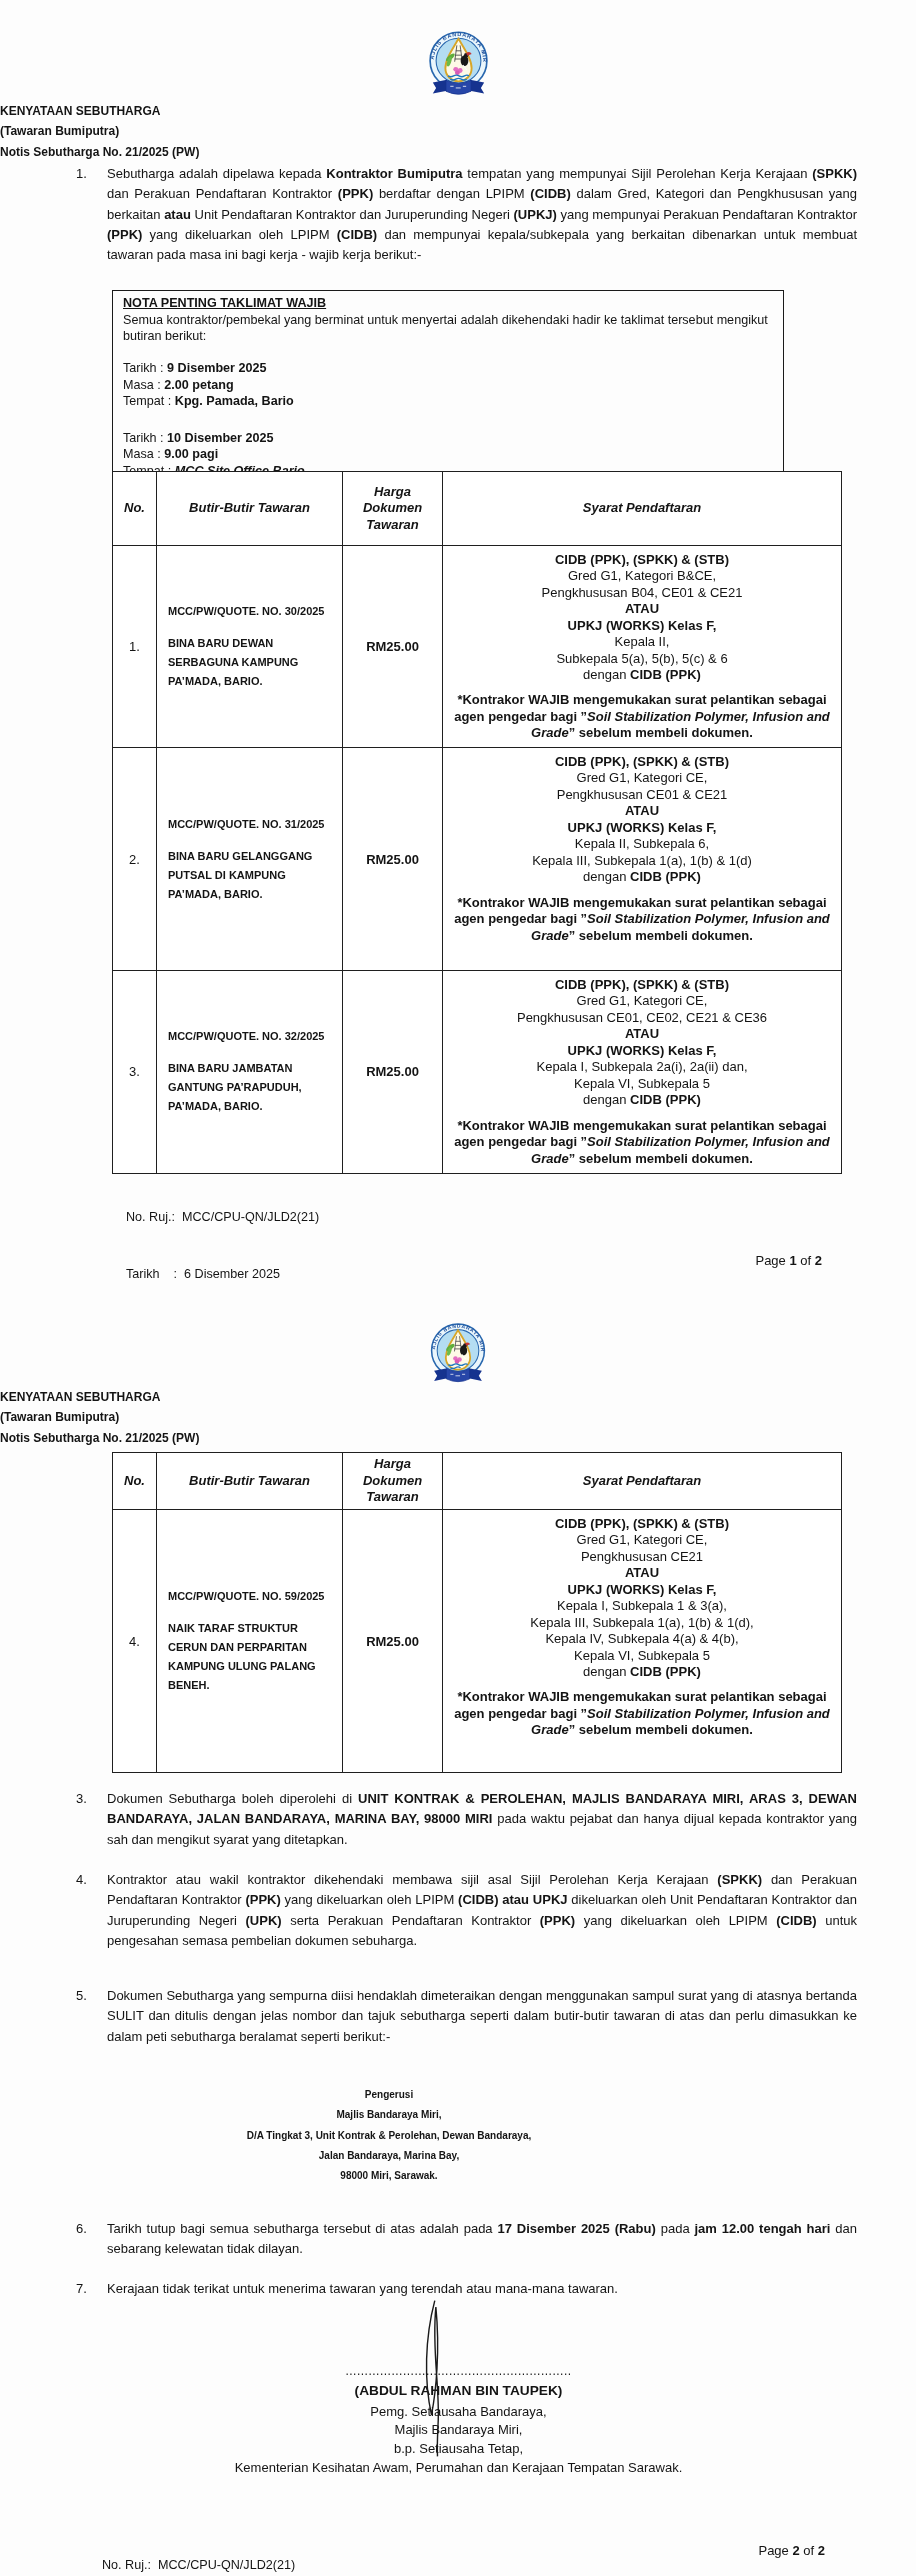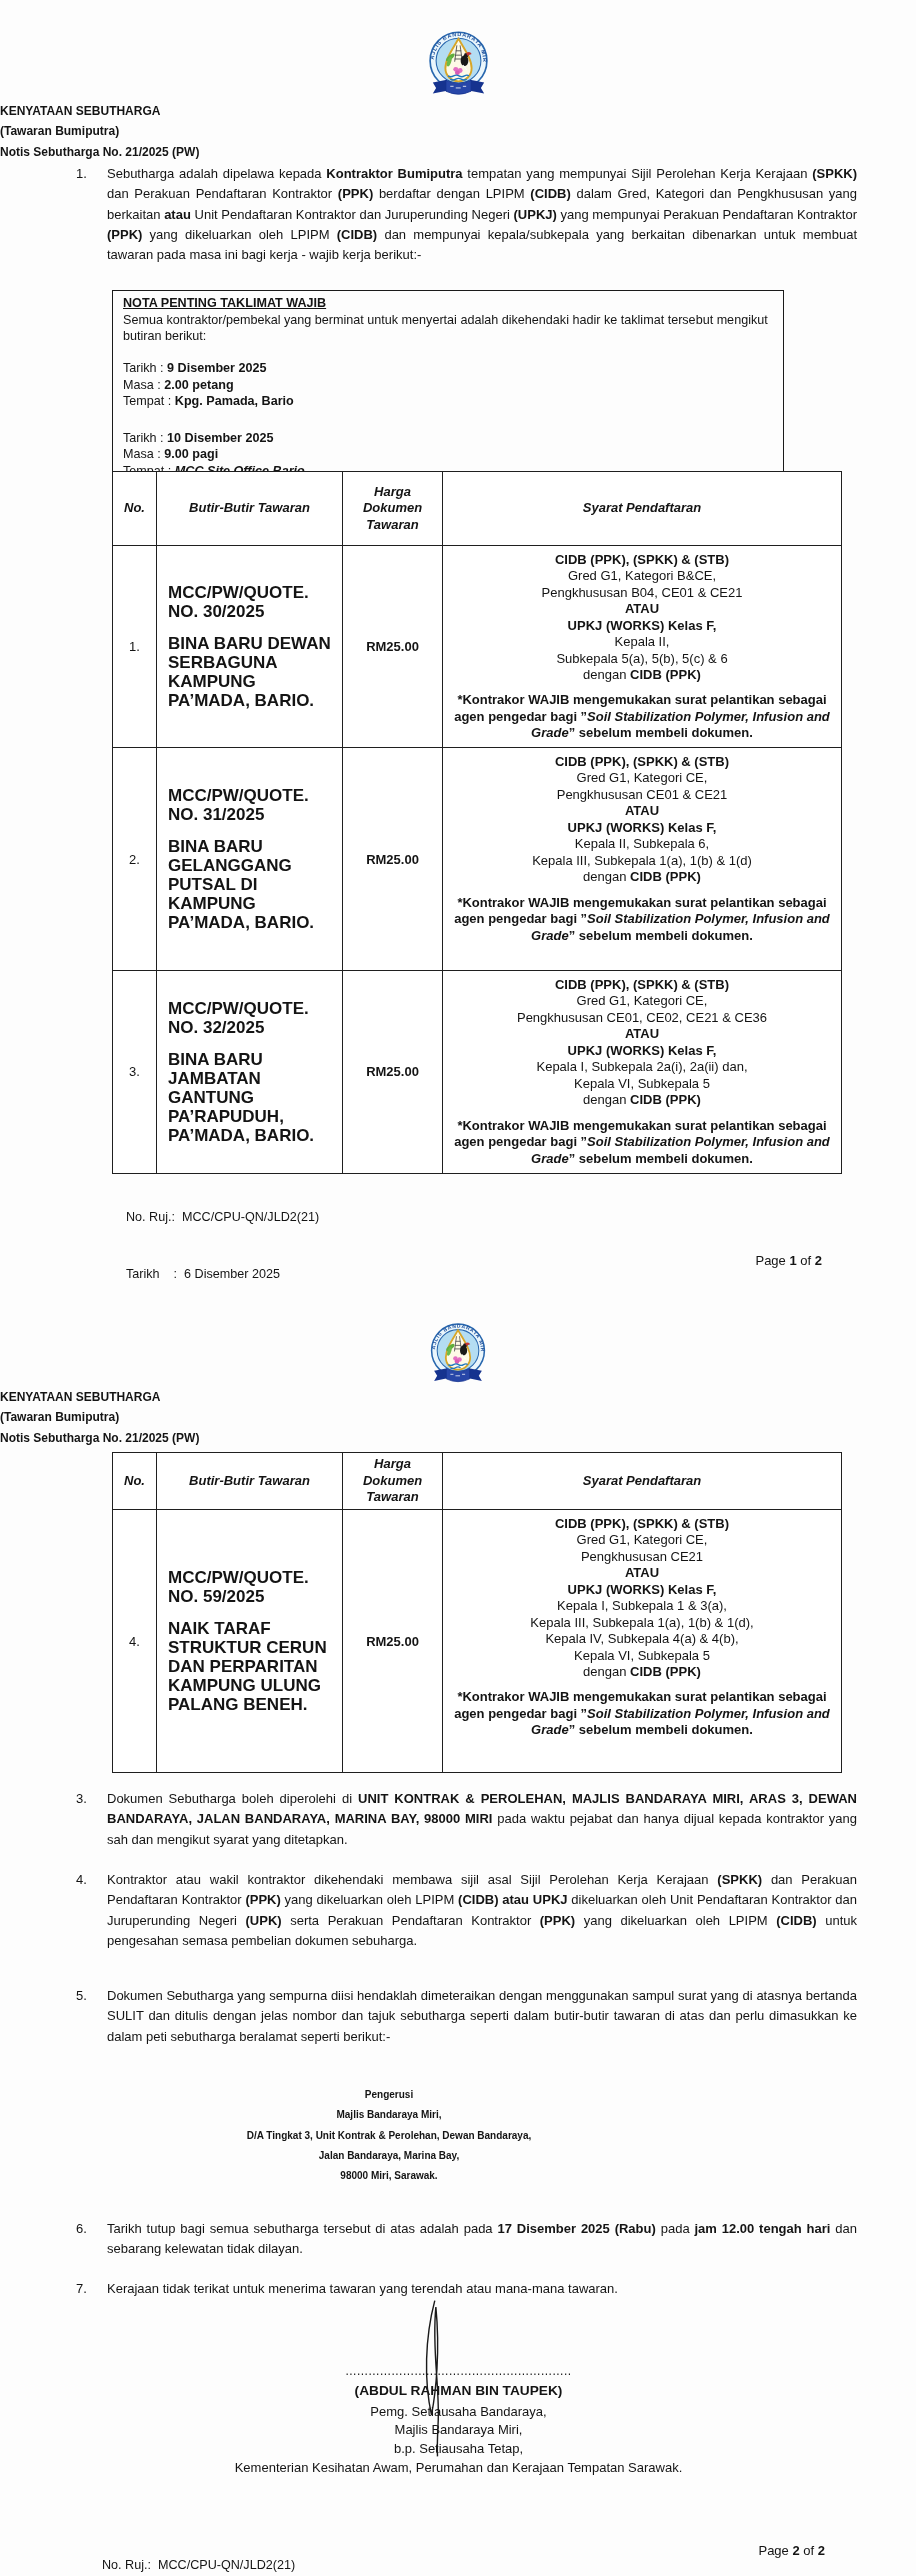--- a/index.html
+++ b/index.html
@@ -23,21 +23,21 @@
   
   .nota-box{border:1.6px solid #1a1a1a;padding:4.4px 10px 7.7px 10px;font-size:12.6px;line-height:16.5px;}
   .nota-heading{font-weight:bold;text-decoration:underline;}
   .nota-session-1{margin-top:15.4px;}
   .nota-session-2{margin-top:20px;}
   
   table.quote-table{border-collapse:collapse;table-layout:fixed;width:728px;background:#fff;}
   .quote-table th,.quote-table td{border:1.6px solid #1f1f1f;}
   .quote-table th{font-size:13px;line-height:16.5px;font-weight:bold;text-align:center;vertical-align:middle;padding:3.3px 2.2px;font-style:italic;}
   .cell-no{text-align:center;vertical-align:middle;font-size:13px;}
-  .cell-butir{vertical-align:middle;padding:5.5px 7.7px 5.5px 11px;font-weight:bold;font-size:17px;line-height:19px;}
+  .cell-butir{vertical-align:middle;padding:5.5px 7.7px 5.5px 11px;font-weight:bold;font-size:11px;line-height:19px;}
   .cell-butir .quote-no{margin-bottom:13px;}
   .cell-harga{text-align:center;vertical-align:middle;font-weight:bold;font-size:13px;}
   .cell-syarat{vertical-align:top;padding:5.5px 7.7px;text-align:center;font-size:13px;line-height:16.5px;}
   .cell-syarat .ln{min-height:16.5px;}
   .syarat-note{margin-top:8.8px;font-weight:bold;line-height:16.5px;}
   
   .ref-block{font-size:12.6px;line-height:19px;white-space:pre;}
   .page-footer{font-size:13px;padding-left:8px;}
   
   .address-block{left:0;width:778px;text-align:center;font-weight:bold;font-size:10px;line-height:20.3px;}

